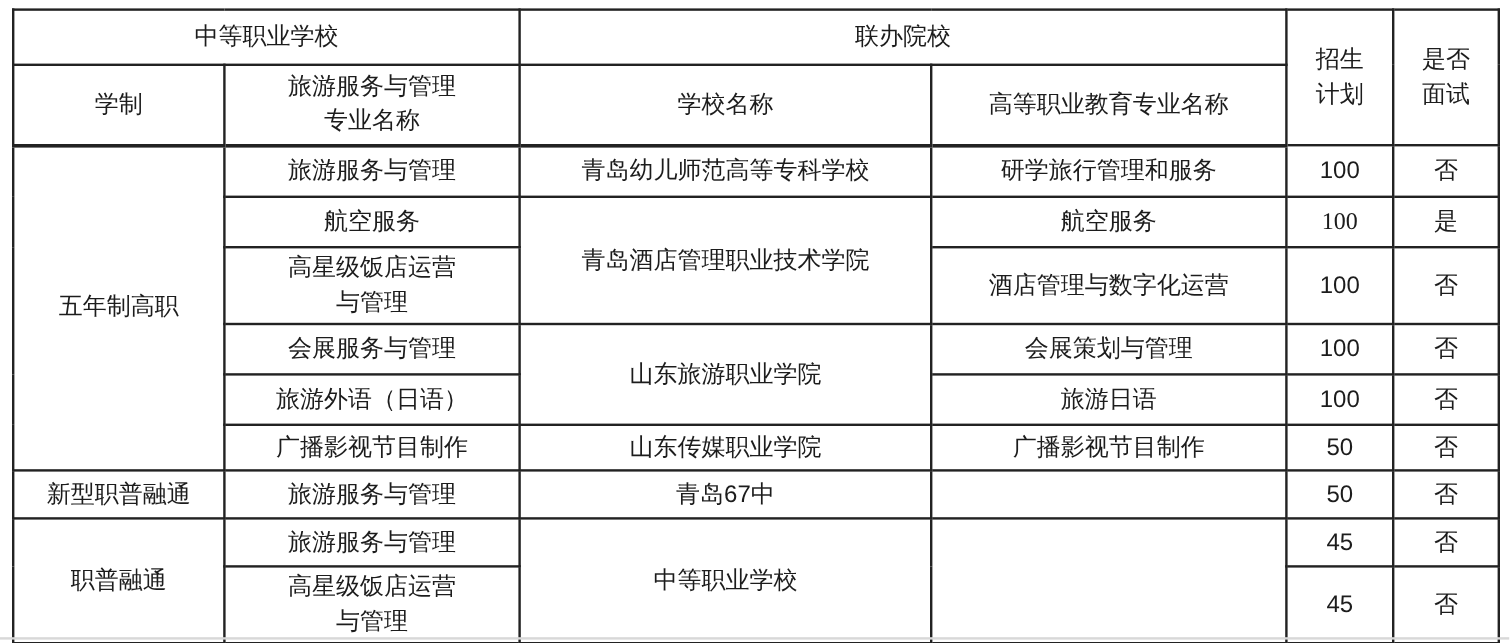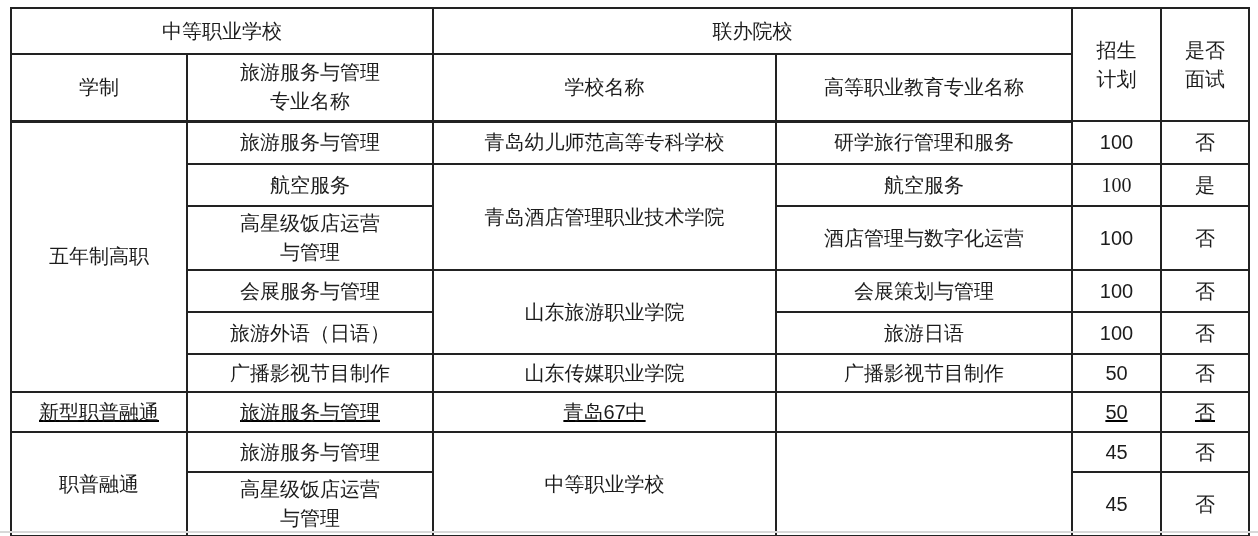--- a/index.html
+++ b/index.html
@@ -44,21 +44,21 @@
   col.c-interview { width: 88px; }
   
   tr.h1 { height: 46px; }
   tr.h2 { height: 67px; }
   tr.r1 { height: 43px; }
   tr.r2 { height: 42px; font-family: Liberation Serif, serif; }
   tr.r3 { height: 56px; }
   tr.r4 { height: 42px; }
   tr.r5 { height: 42px; margin-left: 36px; }
   tr.r6 { height: 38px; border-radius: 14px; }
-  tr.r7 { height: 40px; text-decoration: underline; }
+  tr.r7 { height: 40px; }
   tr.r8 { height: 40px; }
   tr.r9 { height: 60px; }
   .page-bottom-line {
     position: absolute;
     left: 0;
     bottom: 3px;
     width: 1258px;
     height: 2px;
     background: #d8d8d8;
   }

